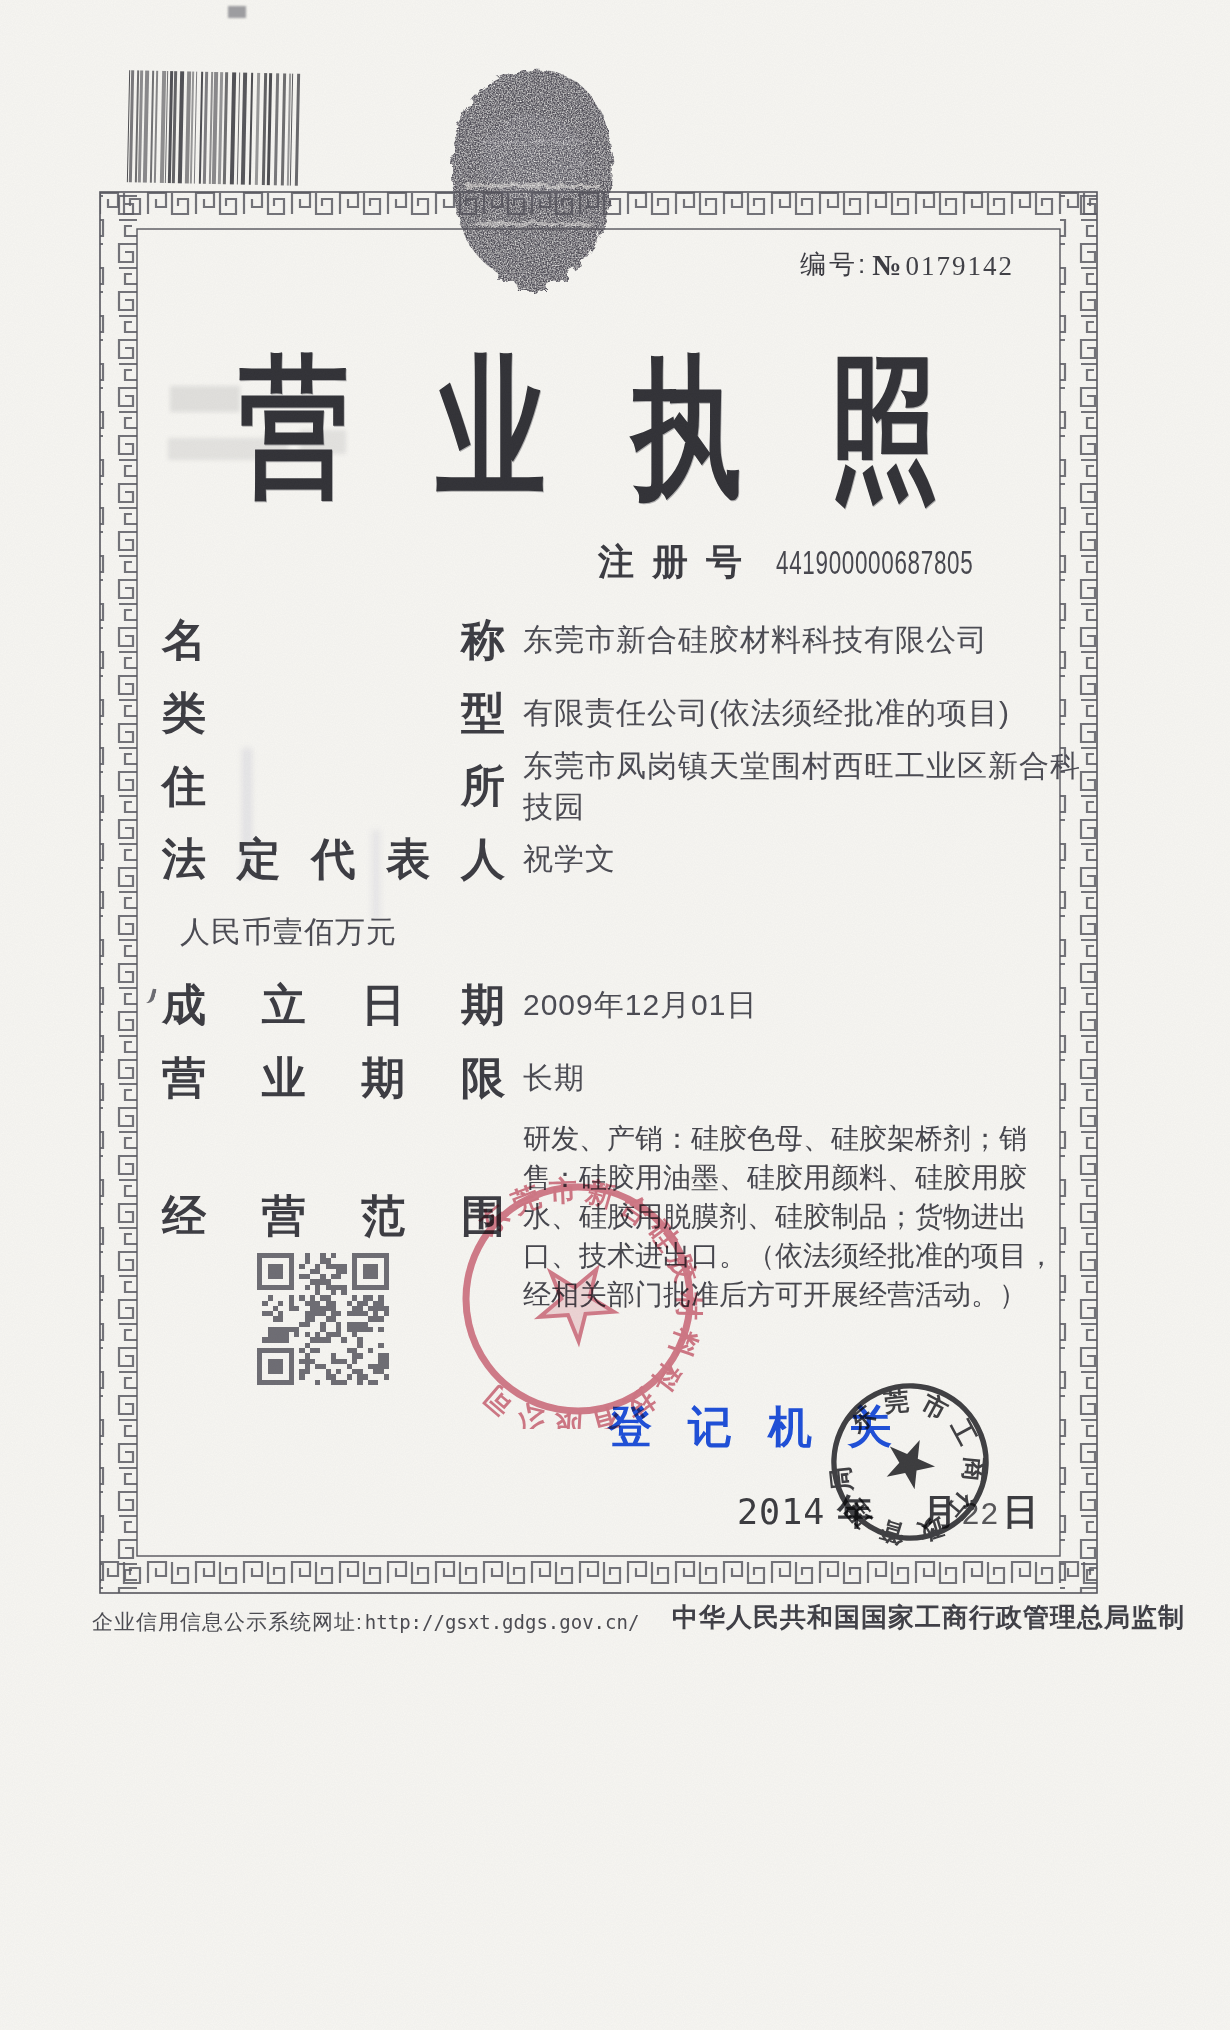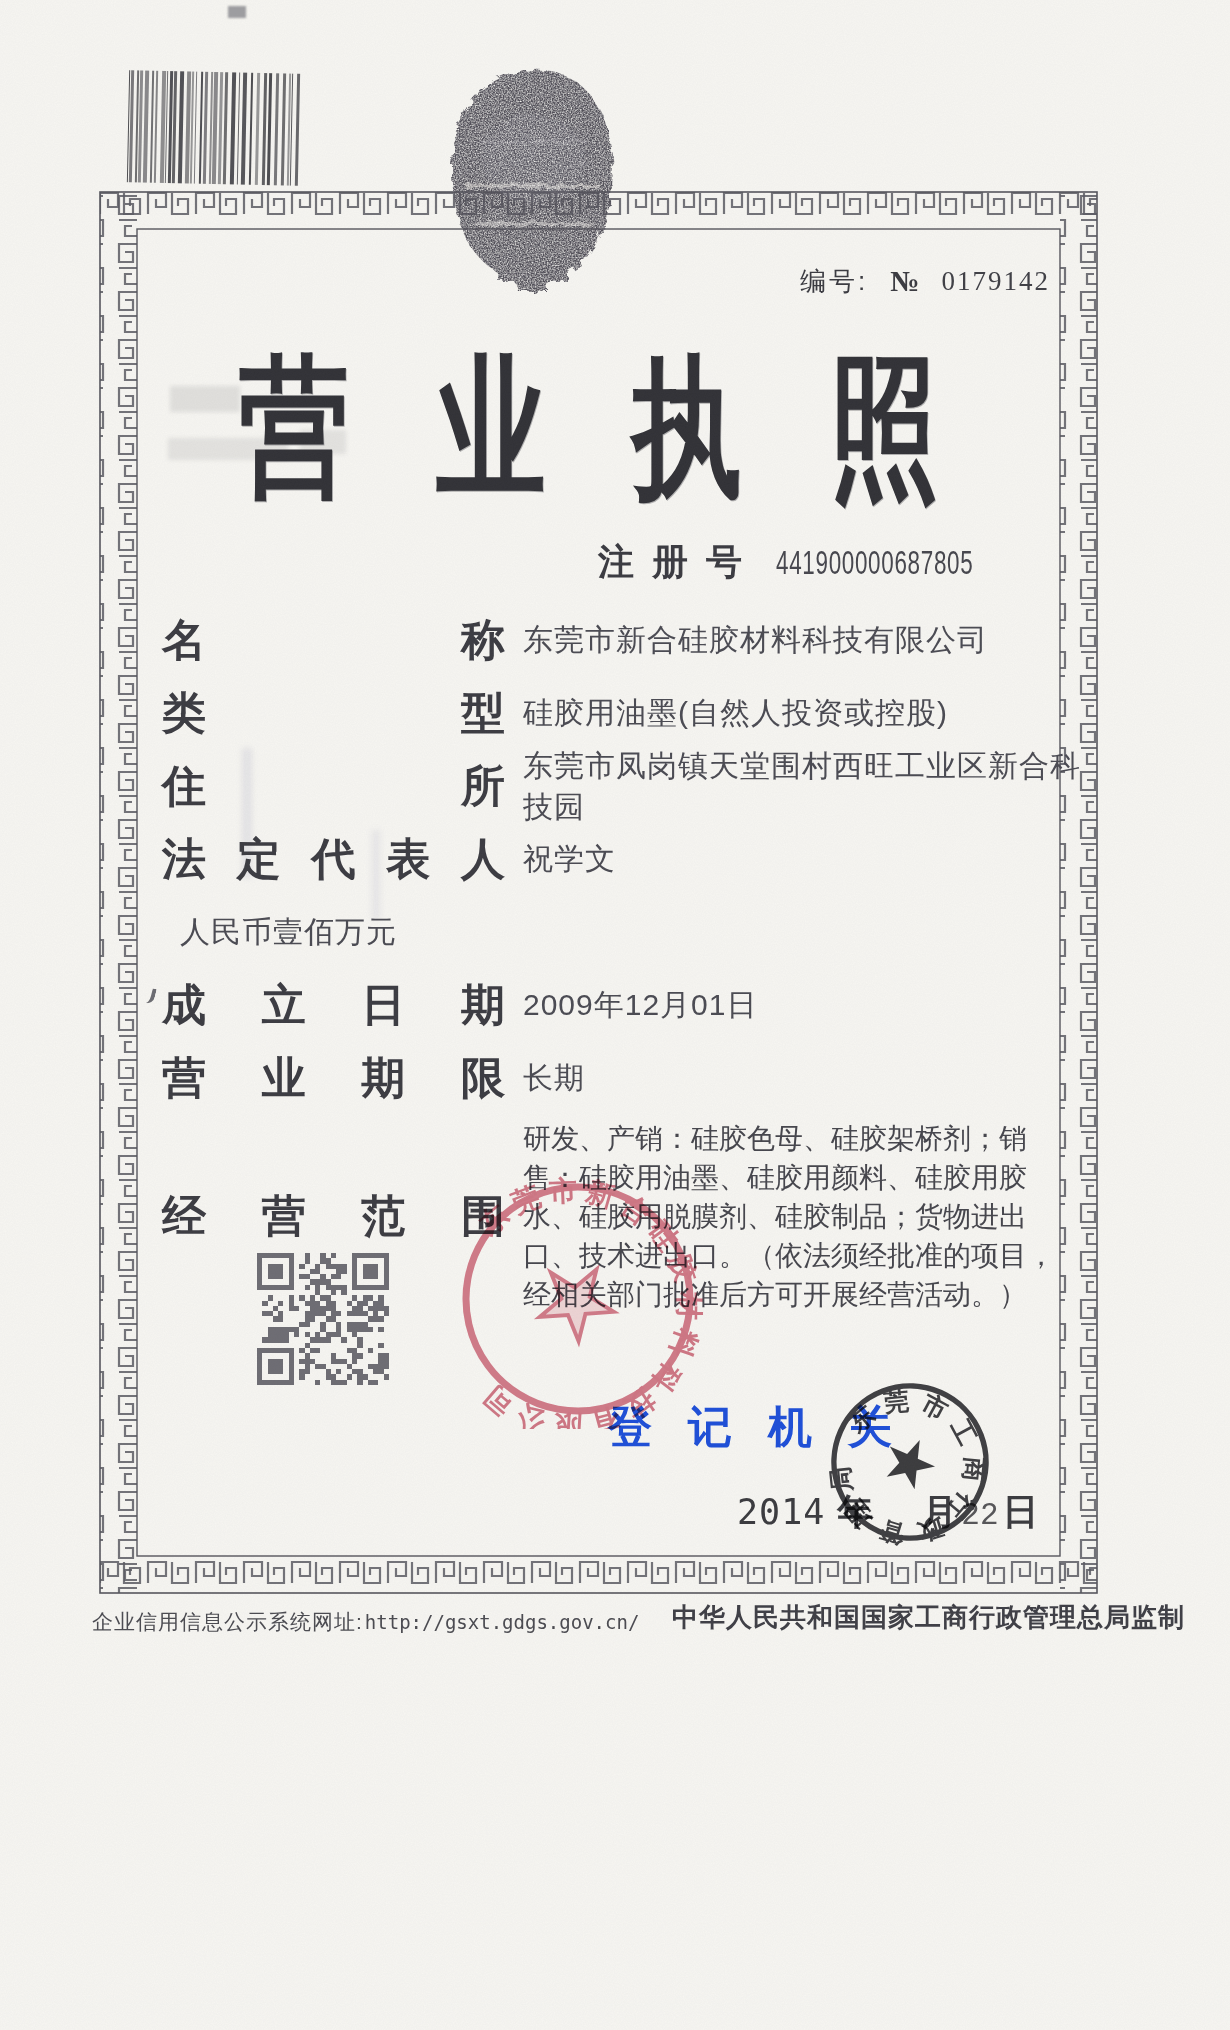--- a/index.html
+++ b/index.html
@@ -19,21 +19,21 @@
            transform:rotate(1.2deg);filter:blur(.4px) contrast(.9);opacity:.88;}
   .barcode .bar{height:100%;}
 
   
   .emblem{left:446px;top:64px;width:174px;height:232px;z-index:2;}
 
   
   .frame-layer{left:0;top:0;width:1230px;height:2030px;z-index:1;}
 
   
-  .serial{left:800px;top:264px;display:flex;align-items:center;gap:22px;color:var(--ink);z-index:3;}
+  .serial{left:800px;top:247px;display:flex;align-items:flex-end;gap:4px;color:var(--ink);z-index:3;}
   .serial .lab{font-size:26px;letter-spacing:3px;}
   .serial .sym{font-size:29px;font-weight:bold;font-family:"Liberation Serif",serif;}
   .serial .num{font-size:27px;font-family:Liberation Serif, serif;letter-spacing:2px;color:#3f3f45;}
 
   
   .title{left:218px;top:332px;width:742px;display:flex;justify-content:space-between;z-index:3;}
   .title span{display:inline-block;font-size:152px;line-height:1.25;font-weight:bold;color:#313136;
               transform:scaleX(.72);text-shadow:1px 1px 0 rgba(90,90,95,.45);}
 
   
@@ -193,21 +193,21 @@
     <span class="num">441900000687805</span>
   </div>
 
   <div class="abs fields">
     <div class="frow">
       <div class="flabel">名称</div>
       <div class="fvalue">东莞市新合硅胶材料科技有限公司</div>
     </div>
     <div class="frow">
       <div class="flabel">类型</div>
-      <div class="fvalue">硅胶用油墨(自然人投资或控股)</div>
+      <div class="fvalue">有限责任公司(依法须经批准的项目)</div>
     </div>
     <div class="frow">
       <div class="flabel">住所</div>
       <div class="fvalue">东莞市凤岗镇天堂围村西旺工业区新合科技园</div>
     </div>
     <div class="frow">
       <div class="flabel">法定代表人</div>
       <div class="fvalue">祝学文</div>
     </div>
     <div class="frow">

